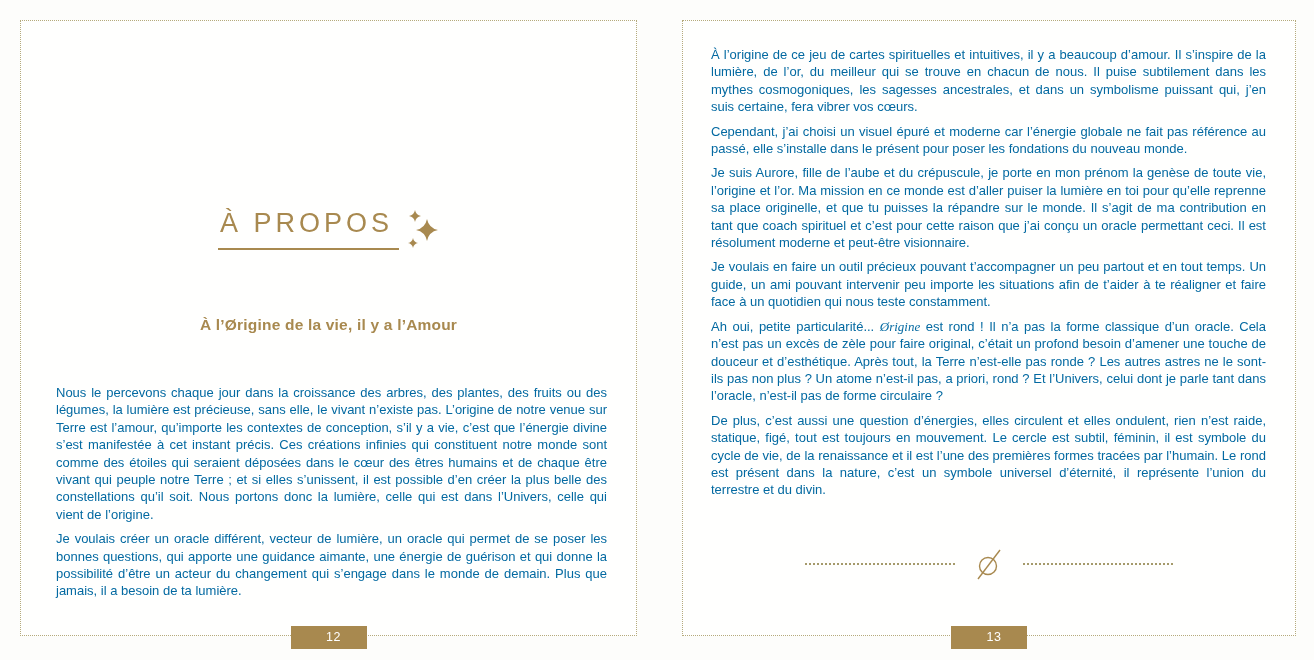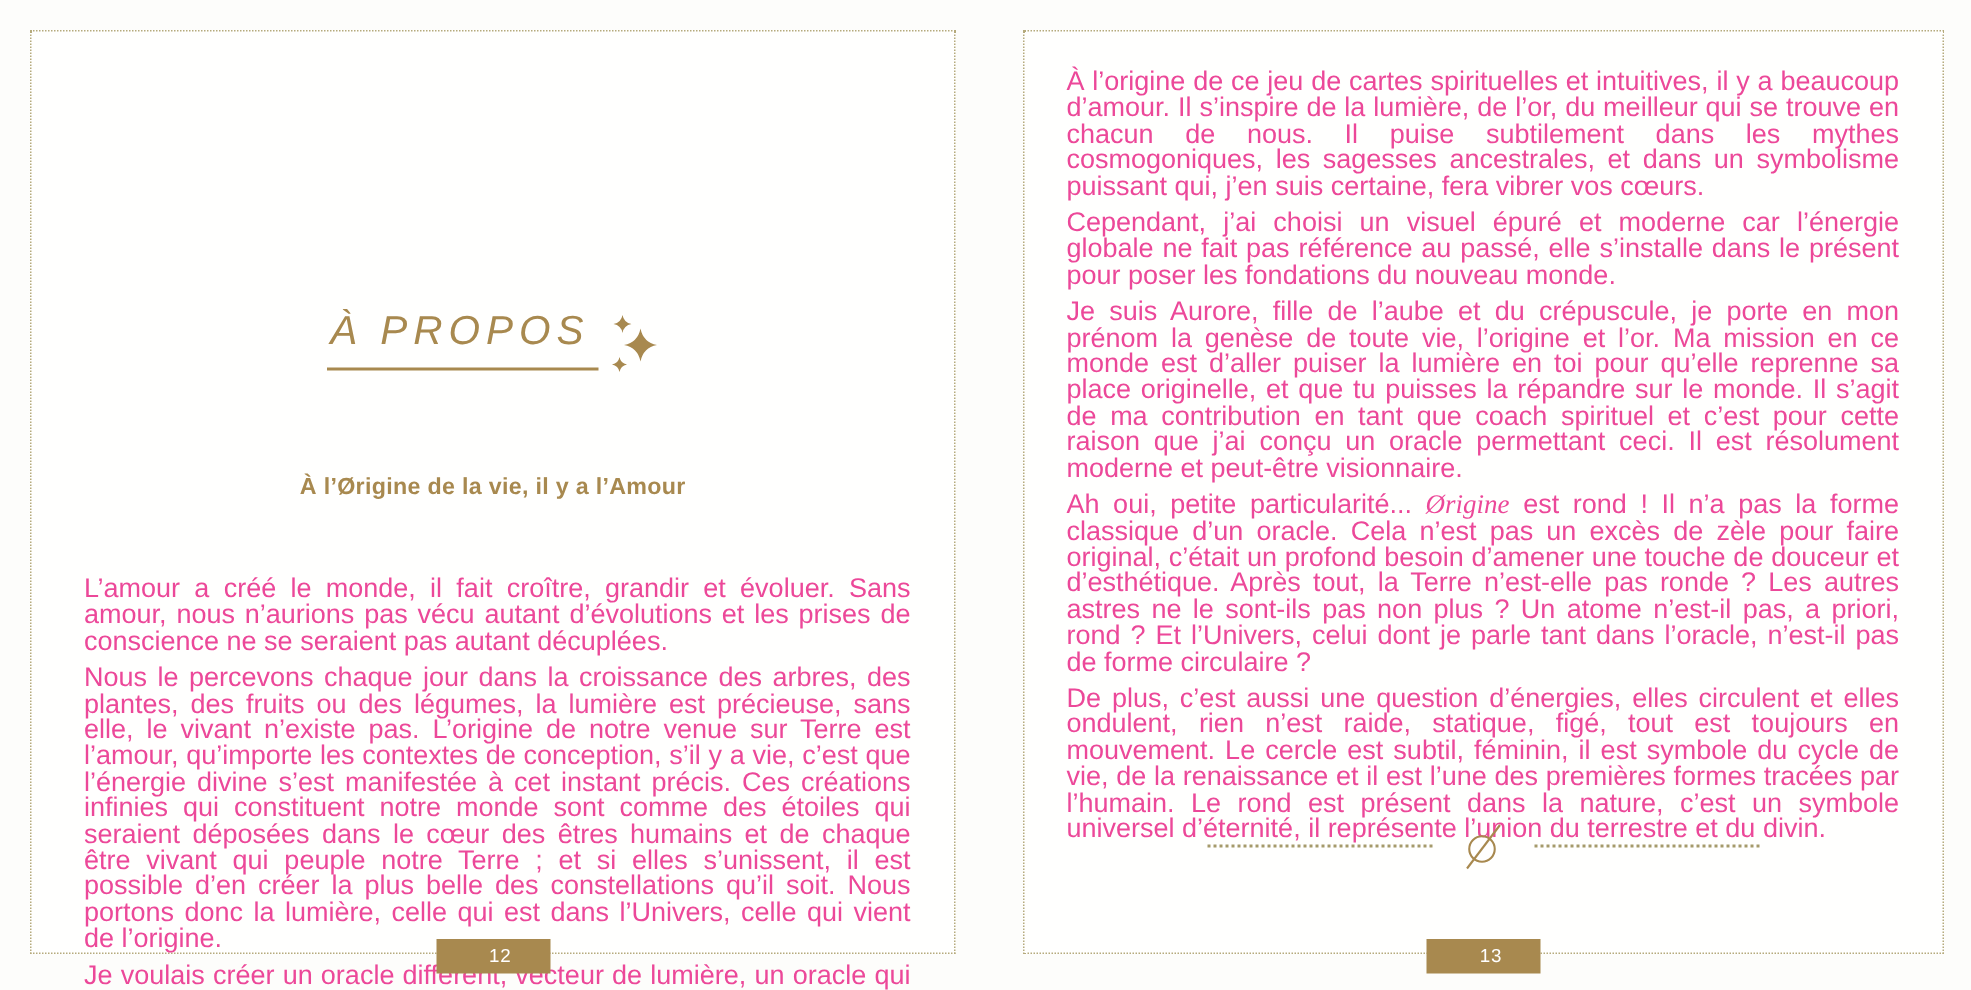--- a/index.html
+++ b/index.html
@@ -17,21 +17,21 @@
     border: 1px dotted #b5aa7c;
     background: #fffffe;
   }
   .page-left  { left: 20px;  width: 617px; }
   .page-right { left: 682px; width: 614px; }
 
   
   .title-block {
     position: absolute;
     top: 181px; left: 0; right: 0;
-    display: flex; justify-content: center; align-items: center; font-style: italic;
+    display: flex; justify-content: center; align-items: flex-end;
   }
   .chapter-title {
     font-size: 27px;
     font-weight: 400;
     letter-spacing: 4px;
     color: #a8894f;
     border-bottom: 2px solid #a8894f;
     padding: 0 6px 9px 2px;
   }
   .sparkles { margin-left: 6px; margin-top: 6px; }
@@ -39,22 +39,22 @@
     position: absolute;
     top: 295px; left: 0; right: 0;
     text-align: center;
     font-size: 15.5px;
     font-weight: 700;
     color: #a8894f;
     letter-spacing: 0.2px;
   }
   .body-text {
     position: absolute;
-    color: #ec4899;
-    font-size: 18px;
+    color: #0369a1;
+    font-size: 13px;
     line-height: 17.4px;
     text-align: justify;
   }
   .body-left {
     left: 35px; width: 551px; top: 363px;
   }
   .body-text p + p { margin-top: 7px; }
 
   
   .body-right {
@@ -102,34 +102,34 @@
       <svg class="sparkles" width="34" height="42" viewBox="0 0 34 42">
         <path fill="#a8894f" d="M10,2 Q10.9,7.1 16,8 Q10.9,8.9 10,14 Q9.1,8.9 4,8 Q9.1,7.1 10,2 Z"></path>
         <path fill="#a8894f" d="M22,11 Q23.8,20.2 33,22 Q23.8,23.8 22,33 Q20.2,23.8 11,22 Q20.2,20.2 22,11 Z"></path>
         <path fill="#a8894f" d="M8,30 Q8.8,34.2 13,35 Q8.8,35.8 8,40 Q7.2,35.8 3,35 Q7.2,34.2 8,30 Z"></path>
       </svg>
     </div>
 
     <p class="chapter-subtitle">À l’Ørigine de la vie, il y a l’Amour</p>
 
     <div class="body-text body-left">
-      <p>L’amour a créé le monde, il fait croître, grandir et évoluer. Sans amour, nous n’aurions pas vécu autant d’évolutions et les prises de conscience ne se seraient pas autant décuplées.</p>
       <p>Nous le percevons chaque jour dans la croissance des arbres, des plantes, des fruits ou des légumes, la lumière est précieuse, sans elle, le vivant n’existe pas. L’origine de notre venue sur Terre est l’amour, qu’importe les contextes de conception, s’il y a vie, c’est que l’énergie divine s’est manifestée à cet instant précis. Ces créations infinies qui constituent notre monde sont comme des étoiles qui seraient déposées dans le cœur des êtres humains et de chaque être vivant qui peuple notre Terre ; et si elles s’unissent, il est possible d’en créer la plus belle des constellations qu’il soit. Nous portons donc la lumière, celle qui est dans l’Univers, celle qui vient de l’origine.</p>
       <p>Je voulais créer un oracle différent, vecteur de lumière, un oracle qui permet de se poser les bonnes questions, qui apporte une guidance aimante, une énergie de guérison et qui donne la possibilité d’être un acteur du changement qui s’engage dans le monde de demain. Plus que jamais, il a besoin de ta lumière.</p>
     </div>
 
     <div class="pagenum">12</div>
   </section>
 
   <section class="page page-right">
 
     <div class="body-text body-right">
       <p>À l’origine de ce jeu de cartes spirituelles et intuitives, il y a beaucoup d’amour. Il s’inspire de la lumière, de l’or, du meilleur qui se trouve en chacun de nous. Il puise subtilement dans les mythes cosmogoniques, les sagesses ancestrales, et dans un symbolisme puissant qui, j’en suis certaine, fera vibrer vos cœurs.</p>
       <p>Cependant, j’ai choisi un visuel épuré et moderne car l’énergie globale ne fait pas référence au passé, elle s’installe dans le présent pour poser les fondations du nouveau monde.</p>
       <p>Je suis Aurore, fille de l’aube et du crépuscule, je porte en mon prénom la genèse de toute vie, l’origine et l’or. Ma mission en ce monde est d’aller puiser la lumière en toi pour qu’elle reprenne sa place originelle, et que tu puisses la répandre sur le monde. Il s’agit de ma contribution en tant que coach spirituel et c’est pour cette raison que j’ai conçu un oracle permettant ceci. Il est résolument moderne et peut-être visionnaire.</p>
+      <p>Je voulais en faire un outil précieux pouvant t’accompagner un peu partout et en tout temps. Un guide, un ami pouvant intervenir peu importe les situations afin de t’aider à te réaligner et faire face à un quotidien qui nous teste constamment.</p>
       <p><span>Ah oui, petite particularité... </span><em class="em-origine">Ørigine</em><span> est rond ! Il n’a pas la forme classique d’un oracle. Cela n’est pas un excès de zèle pour faire original, c’était un profond besoin d’amener une touche de douceur et d’esthétique. Après tout, la Terre n’est-elle pas ronde ? Les autres astres ne le sont-ils pas non plus ? Un atome n’est-il pas, a priori, rond ? Et l’Univers, celui dont je parle tant dans l’oracle, n’est-il pas de forme circulaire ?</span></p>
       <p>De plus, c’est aussi une question d’énergies, elles circulent et elles ondulent, rien n’est raide, statique, figé, tout est toujours en mouvement. Le cercle est subtil, féminin, il est symbole du cycle de vie, de la renaissance et il est l’une des premières formes tracées par l’humain. Le rond est présent dans la nature, c’est un symbole universel d’éternité, il représente l’union du terrestre et du divin.</p>
     </div>
 
     <div class="divider">
       <span class="dots"></span>
       <svg class="phi-symbol" width="32" height="36" viewBox="0 0 32 36">
         <circle cx="15" cy="20" r="8.5" fill="none" stroke="#a8894f" stroke-width="1.4"></circle>
         <line x1="27" y1="4" x2="5" y2="33" stroke="#a8894f" stroke-width="1.4"></line>
       </svg>

